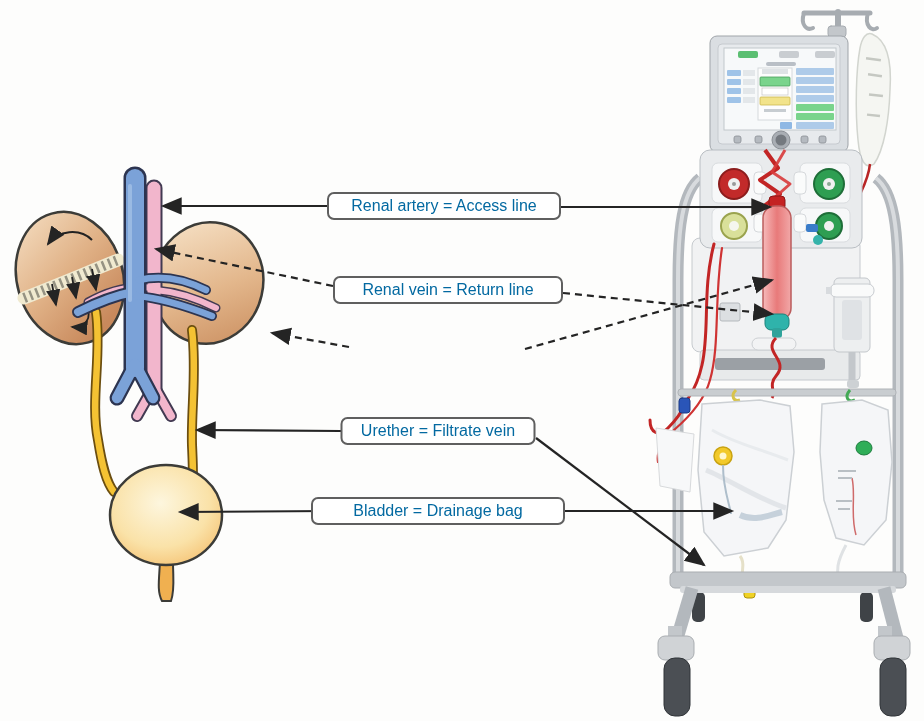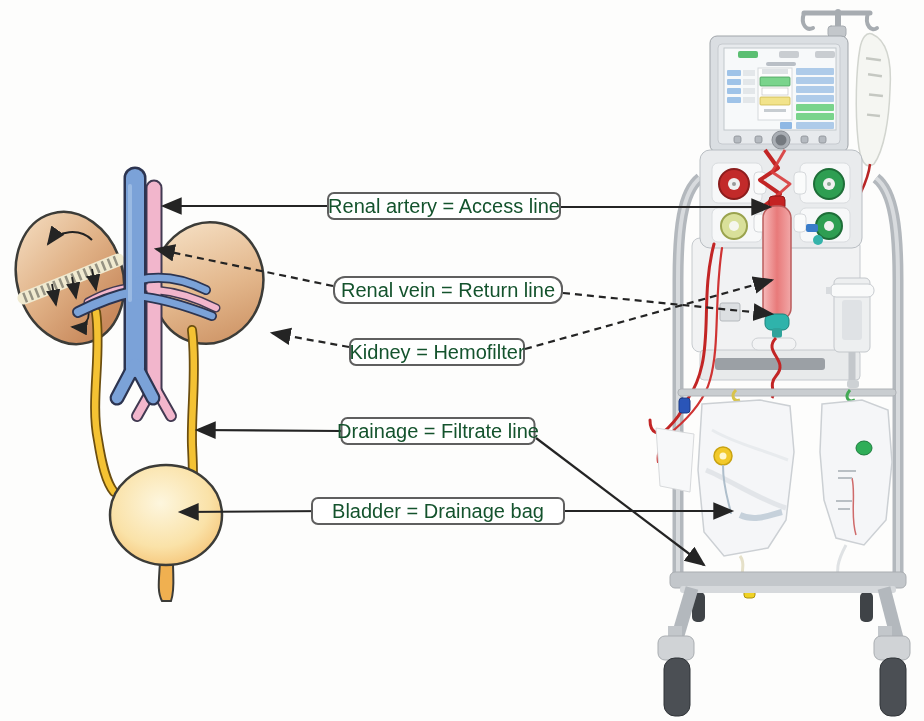--- a/index.html
+++ b/index.html
@@ -4,21 +4,21 @@
 <style>
   html,body{margin:0;padding:0;background:#ffffff;}
   .canvas{
     position:relative;width:924px;height:721px;background:#fdfdfc;overflow:hidden;
     font-family:"Liberation Sans",sans-serif;
   }
   .fig-svg{position:absolute;left:0;top:0;}
   .callout{
     position:absolute;display:flex;align-items:center;justify-content:center;
     height:28px;border:2px solid #5f5f5f;border-radius:7px;background:#ffffff;
-    color:#14532d;font-size:20px;white-space:nowrap;box-sizing:border-box;
+    color:#0369a1;font-size:16px;white-space:nowrap;box-sizing:border-box;
     transform:translate(-50%,-50%);
   }
 </style>
 </head>
 <body>
 
 <div class="canvas">
 
 <svg class="fig-svg" width="924" height="721" viewBox="0 0 924 721">
   <defs>
@@ -302,18 +302,17 @@
     <line x1="349" y1="347" x2="272" y2="333" stroke-dasharray="7 5" marker-end="url(#ah)"></line>
     <line x1="525" y1="349" x2="772" y2="280" stroke-dasharray="7 5" marker-end="url(#ah)"></line>
     <line x1="341" y1="431" x2="197" y2="430" marker-end="url(#ah)"></line>
     <line x1="536" y1="438" x2="704" y2="565" marker-end="url(#ah)"></line>
     <line x1="331" y1="511" x2="180" y2="512" marker-end="url(#ah)"></line>
     <line x1="546" y1="511" x2="732" y2="511" marker-end="url(#ah)"></line>
   </g>
 </svg>
 
 <div class="callout" style="left:444px;top:206px;width:234px;">Renal artery = Access line</div>
-<div class="callout" style="left:448px;top:290px;width:230px;border-radius:12px;">Renal vein = Return line</div>
-<div class="callout" style="left:437px;top:352px;width:176px;">Kidney = Hemofilter</div>
-<div class="callout" style="left:438px;top:431px;width:195px;">Drainage = Filtrate line</div>
+<div class="callout" style="left:448px;top:290px;width:230px;">Renal vein = Return line</div>
+<div class="callout" style="left:438px;top:431px;width:195px;">Urether = Filtrate vein</div>
 <div class="callout" style="left:438px;top:511px;width:254px;">Bladder = Drainage bag</div>
 
 </div>
 
 </body></html>

